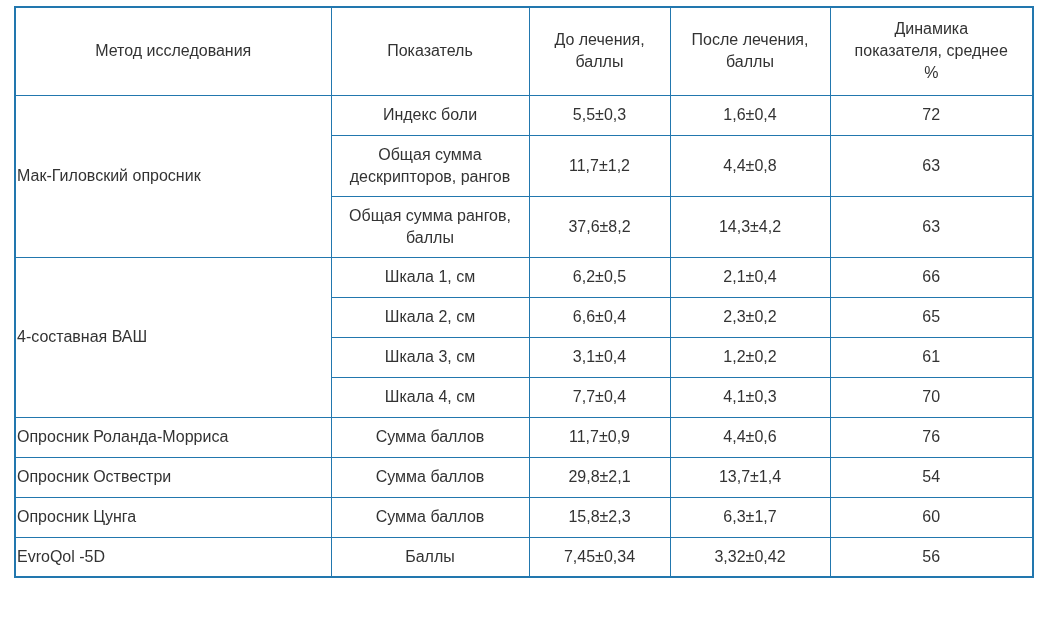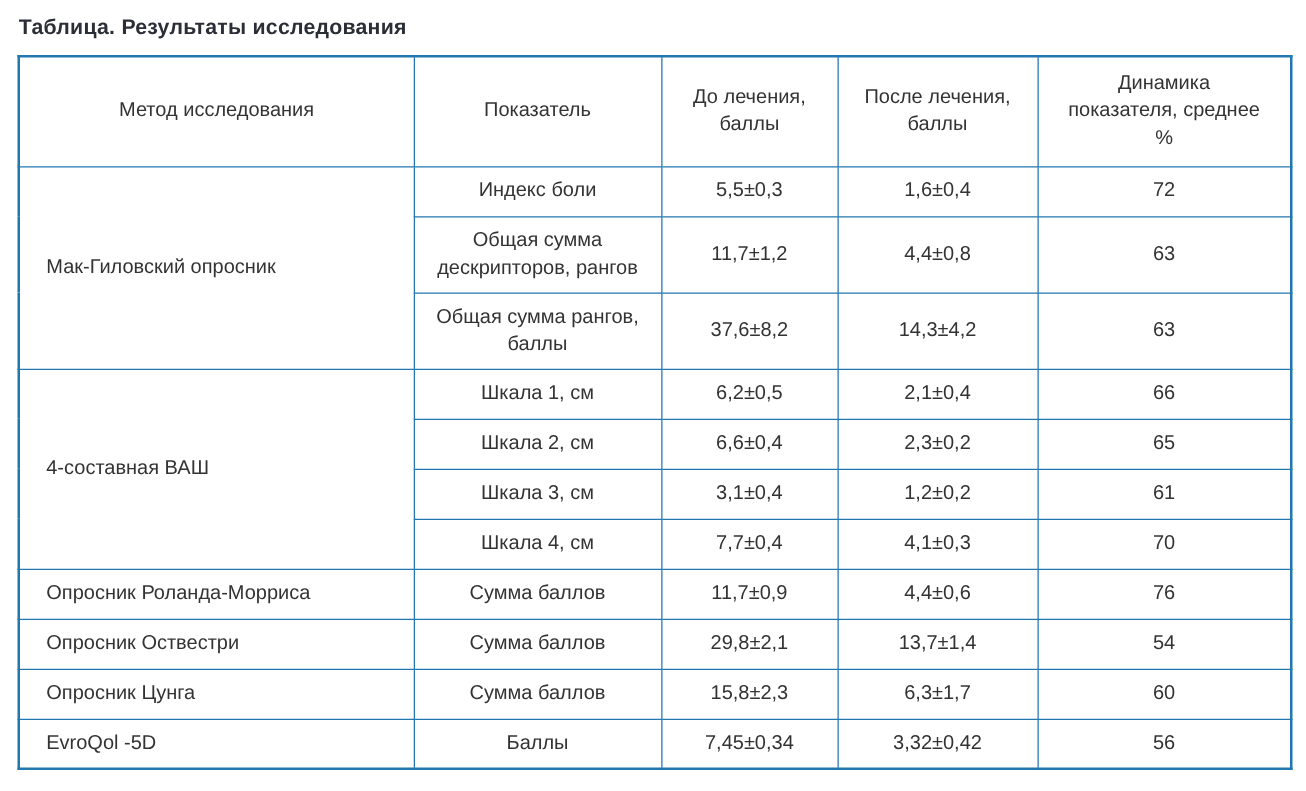--- a/index.html
+++ b/index.html
@@ -49,31 +49,30 @@
     font-weight: normal;
     height: 88px;
     padding: 4px 8px;
   }
   table.results td {
     height: 40px;
     padding: 8px 8px;
   }
   table.results td.method {
     text-align: left;
-    padding-left: 21px;
+    padding-left: 1px;
   }
   table.results td.dynamics {
     font-weight: normal;
   }
 </style>
 </head>
 <body>
 
 <div class="page">
-  <h2 class="title">Таблица. Результаты исследования</h2>
   <table class="results">
     <colgroup>
       <col style="width:316px">
       <col style="width:198px">
       <col style="width:141px">
       <col style="width:160px">
       <col style="width:203px">
     </colgroup>
     <thead>
       <tr>

